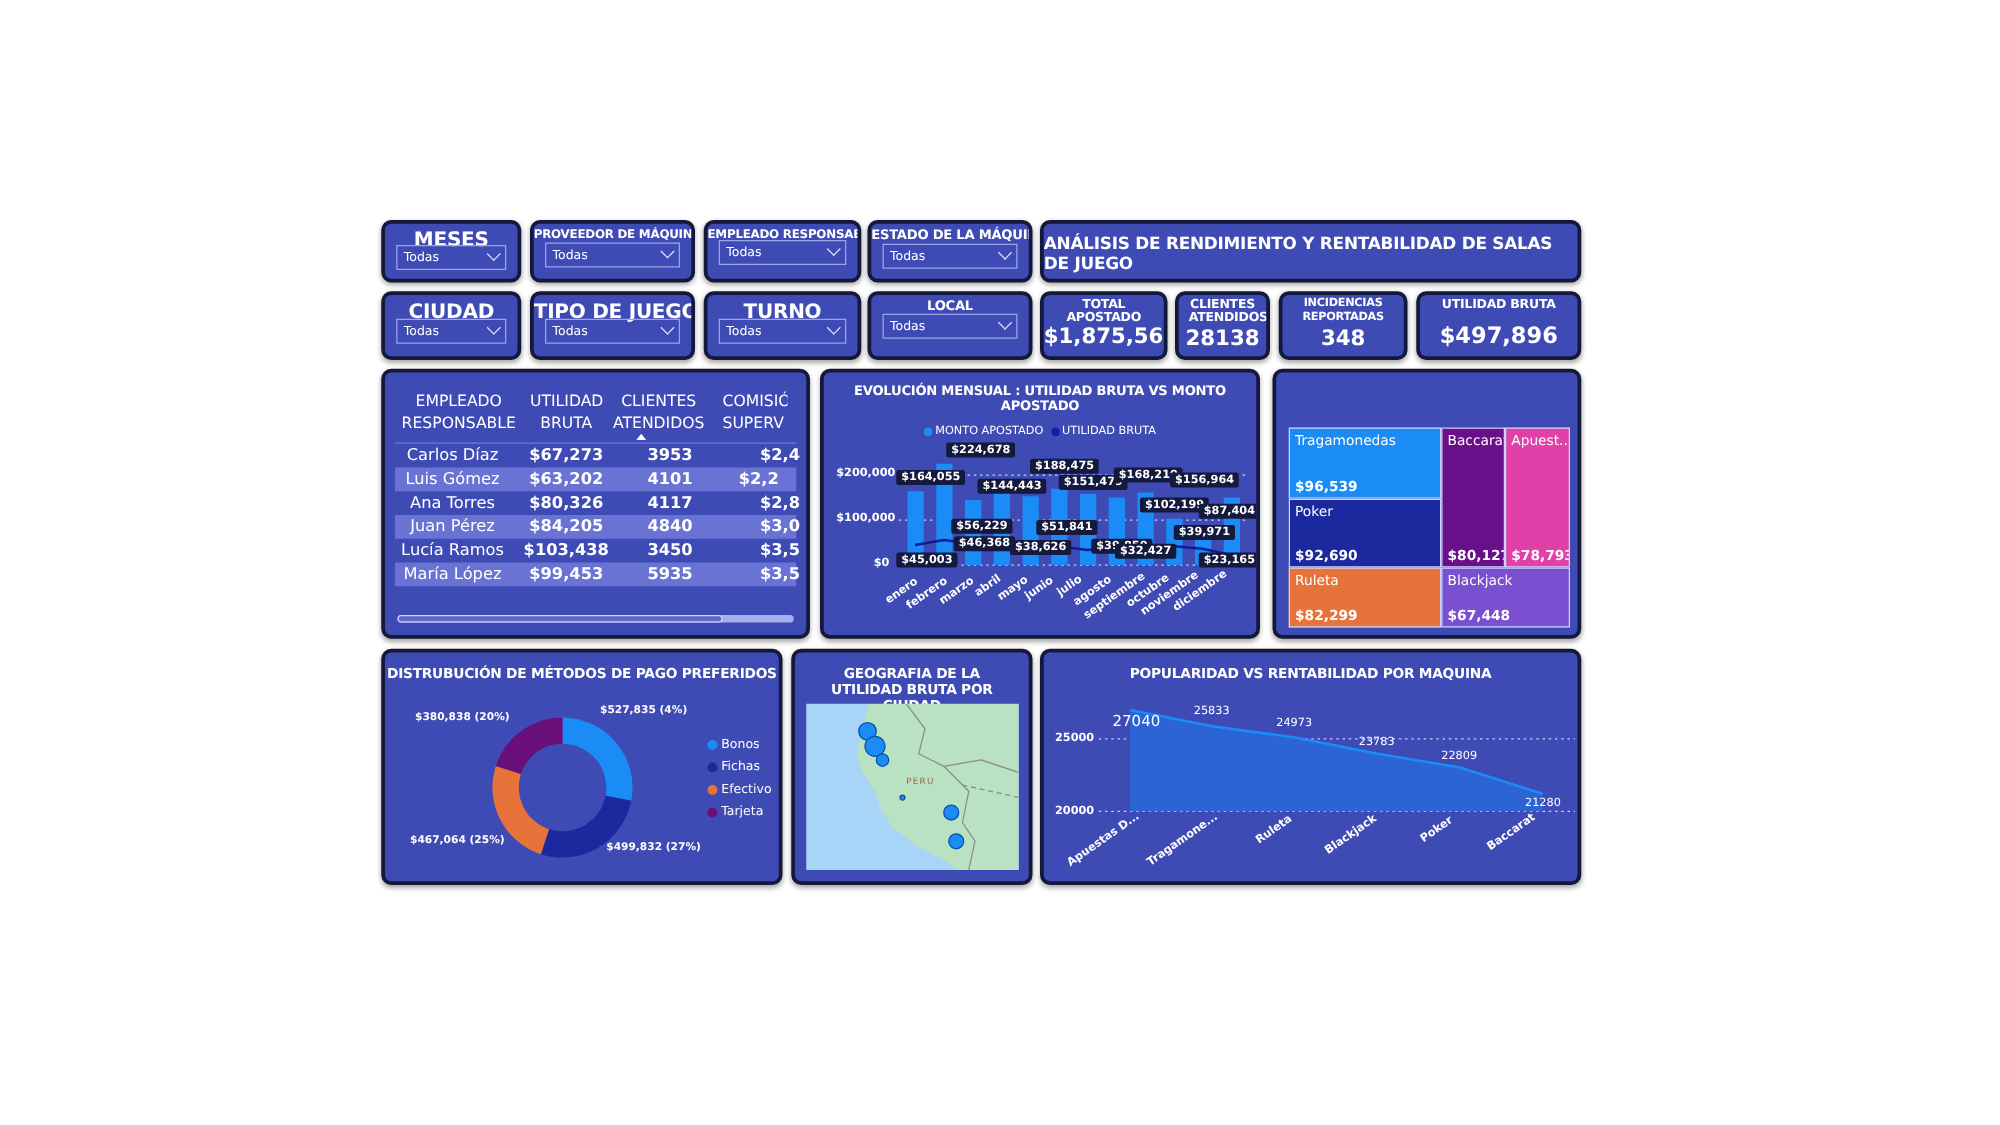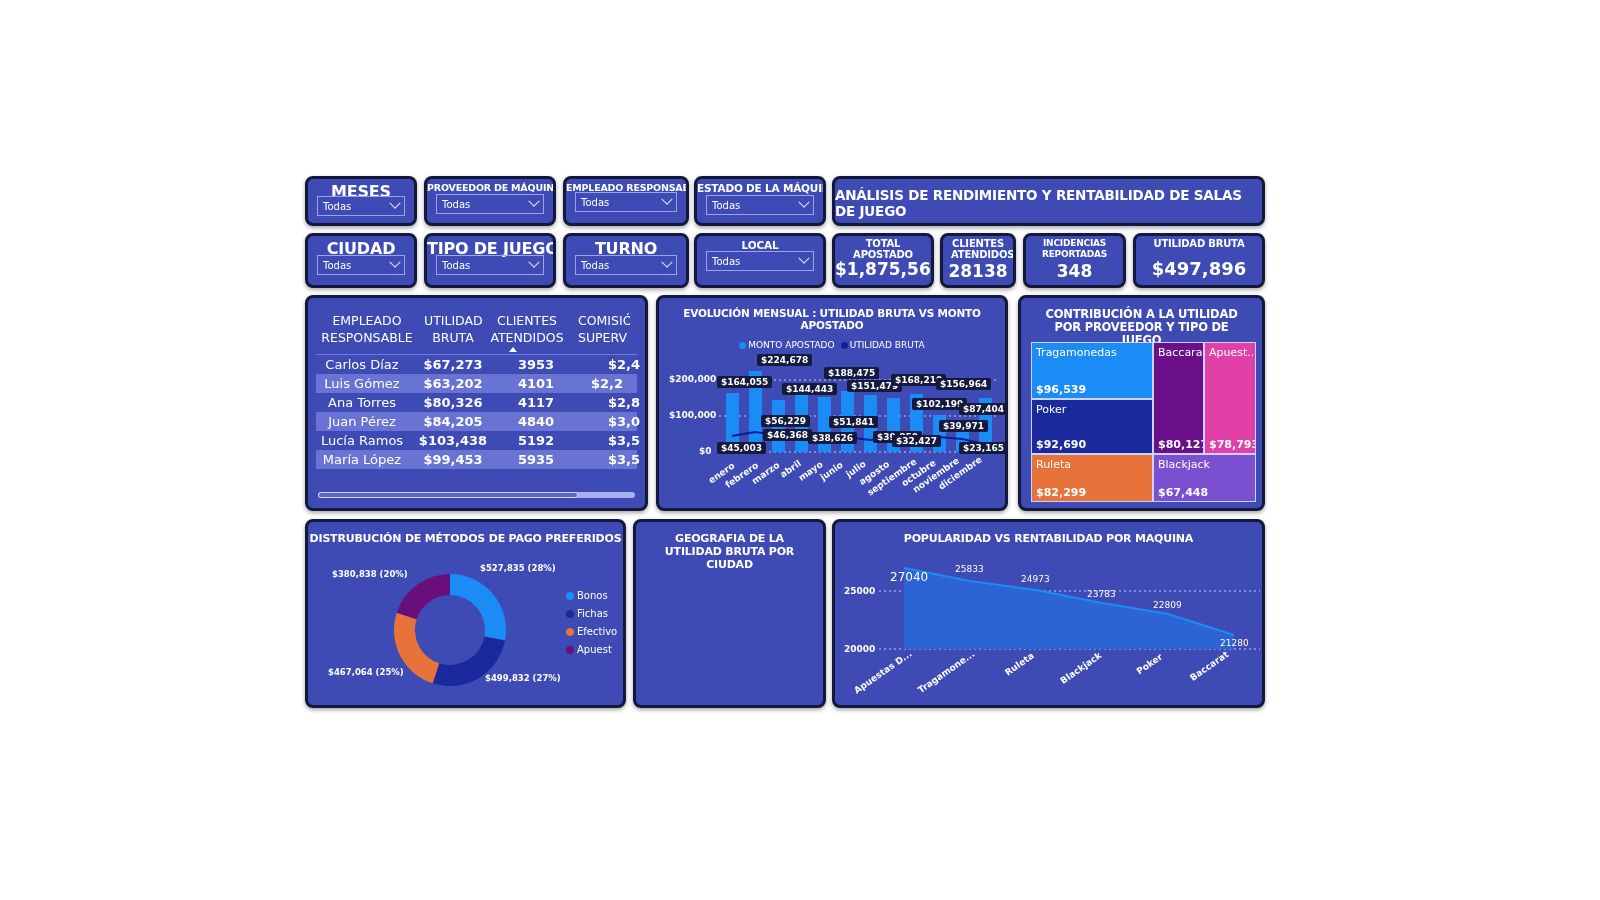--- a/index.html
+++ b/index.html
@@ -169,21 +169,21 @@
     </div>
     <div class="tbl-row alt">
       <div style="width:92px;">Juan Pérez</div>
       <div class="money" style="width:90px;">$84,205</div>
       <div class="money" style="width:76px;">4840</div>
       <div class="money" style="width:66px;text-align:right;">$3,0</div>
     </div>
     <div class="tbl-row">
       <div style="width:92px;">Lucía Ramos</div>
       <div class="money" style="width:90px;">$103,438</div>
-      <div class="money" style="width:76px;">5192</div>
+      <div class="money" style="width:76px;">3450</div>
       <div class="money" style="width:66px;text-align:right;">$3,5</div>
     </div>
     <div class="tbl-row alt">
       <div style="width:92px;">María López</div>
       <div class="money" style="width:90px;">$99,453</div>
       <div class="money" style="width:76px;">5935</div>
       <div class="money" style="width:66px;text-align:right;">$3,5</div>
     </div>
   </div>
   <div class="scroll-track">
@@ -260,21 +260,20 @@
     <span style="position:absolute;left:186px;top:6px;font-size:9px;font-weight:bold;transform:rotate(-35deg);">julio</span>
     <span style="position:absolute;left:198px;top:10px;font-size:9px;font-weight:bold;transform:rotate(-35deg);">agosto</span>
     <span style="position:absolute;left:204px;top:14px;font-size:9px;font-weight:bold;transform:rotate(-35deg);">septiembre</span>
     <span style="position:absolute;left:240px;top:10px;font-size:9px;font-weight:bold;transform:rotate(-35deg);">octubre</span>
     <span style="position:absolute;left:250px;top:12px;font-size:9px;font-weight:bold;transform:rotate(-35deg);">noviembre</span>
     <span style="position:absolute;left:276px;top:10px;font-size:9px;font-weight:bold;transform:rotate(-35deg);">diciembre</span>
   </div>
 </div>
 
 <div class="card" style="left:1018px;top:295px;width:247px;height:216px;">
-  <div class="chart-title" style="font-size:11.5px;line-height:13px;margin-top:10px;padding:0 16px;">CONTRIBUCIÓN A LA UTILIDAD POR PROVEEDOR Y TIPO DE JUEGO</div>
   <div style="position:absolute;left:10px;top:44px;width:225px;height:160px;">
     <div class="tm-cell" style="left:0;top:0;width:122px;height:57px;background:#1b8cf5;">
       <span>Tragamonedas</span>
       <span class="v">$96,539</span>
     </div>
     <div class="tm-cell" style="left:0;top:57px;width:122px;height:55px;background:#1a2a9e;">
       <span>Poker</span>
       <span class="v">$92,690</span>
     </div>
     <div class="tm-cell" style="left:0;top:112px;width:122px;height:48px;background:#e8733a;">
@@ -301,46 +300,61 @@
   <svg width="140" height="140" style="position:absolute;left:72px;top:38px;" viewBox="-70 -70 140 140">
 
     <path d="M 0 -56 A 56 56 0 0 1 55.0 10.5 L 34.4 6.5 A 35 35 0 0 0 0 -35 Z" fill="#1b8cf5"></path>
 
     <path d="M 55.0 10.5 A 56 56 0 0 1 -17.3 53.3 L -10.8 33.3 A 35 35 0 0 0 34.4 6.5 Z" fill="#1a2a9e"></path>
 
     <path d="M -17.3 53.3 A 56 56 0 0 1 -53.3 -17.3 L -33.3 -10.8 A 35 35 0 0 0 -10.8 33.3 Z" fill="#e8733a"></path>
 
     <path d="M -53.3 -17.3 A 56 56 0 0 1 0 -56 L 0 -35 A 35 35 0 0 0 -33.3 -10.8 Z" fill="#6a0f7a"></path>
   </svg>
-  <div style="position:absolute;left:172px;top:41px;font-size:8.5px;font-weight:bold;">$527,835 (28%)</div>
+  <div style="position:absolute;left:172px;top:41px;font-size:8.5px;font-weight:bold;">$527,835 (4%)</div>
   <div style="position:absolute;left:177px;top:151px;font-size:8.5px;font-weight:bold;">$499,832 (27%)</div>
   <div style="position:absolute;left:20px;top:145px;font-size:8.5px;font-weight:bold;">$467,064 (25%)</div>
   <div style="position:absolute;left:24px;top:47px;font-size:8.5px;font-weight:bold;">$380,838 (20%)</div>
   <div style="position:absolute;left:258px;top:68px;">
     <div class="legend-item">
         <span class="legend-dot" style="background:#1b8cf5;"></span>
         <span>Bonos</span>
       </div>
     <div class="legend-item">
         <span class="legend-dot" style="background:#1a2a9e;"></span>
         <span>Fichas</span>
       </div>
     <div class="legend-item">
         <span class="legend-dot" style="background:#e8733a;"></span>
         <span>Efectivo</span>
       </div>
     <div class="legend-item">
         <span class="legend-dot" style="background:#6a0f7a;"></span>
-        <span>Apuest</span>
+        <span>Tarjeta</span>
       </div>
   </div>
 </div>
 
 <div class="card" style="left:633px;top:519px;width:193px;height:189px;">
   <div class="chart-title" style="margin-top:10px;line-height:13px;padding:0 10px;">GEOGRAFIA DE LA UTILIDAD BRUTA POR CIUDAD</div>
+  <div style="position:absolute;left:9px;top:41px;width:170px;height:133px;background:#a8d4f7;overflow:hidden;">
+    <svg width="170" height="133">
+      <path d="M 50 0 L 170 0 L 170 133 L 120 133 L 110 125 L 90 115 L 70 100 L 60 85 L 55 70 L 45 55 L 40 40 L 45 20 Z" fill="#b9e2c3"></path>
+      <path d="M 80 0 L 95 20 L 90 40 L 110 50 L 140 45 L 170 55" fill="none" stroke="#8a8a8a" stroke-width="1"></path>
+      <path d="M 110 50 L 130 70 L 125 95 L 135 110 L 130 133" fill="none" stroke="#8a8a8a" stroke-width="1"></path>
+      <path d="M 125 65 L 170 75" fill="none" stroke="#8a8a8a" stroke-width="1" stroke-dasharray="4,3"></path>
+      <circle cx="49" cy="22" r="7" fill="#1b8cf5" stroke="#0b4fa8"></circle>
+      <circle cx="55" cy="34" r="8" fill="#1b8cf5" stroke="#0b4fa8"></circle>
+      <circle cx="61" cy="45" r="5" fill="#1b8cf5" stroke="#0b4fa8"></circle>
+      <circle cx="77" cy="75" r="2" fill="#1b8cf5" stroke="#0b4fa8"></circle>
+      <circle cx="116" cy="87" r="6" fill="#1b8cf5" stroke="#0b4fa8"></circle>
+      <circle cx="120" cy="110" r="6" fill="#1b8cf5" stroke="#0b4fa8"></circle>
+    </svg>
+    <span style="position:absolute;left:80px;top:58px;font-size:7px;color:#9a6a4a;letter-spacing:1px;">PERU</span>
+  </div>
 </div>
 
 <div class="card" style="left:832px;top:519px;width:433px;height:189px;">
   <div class="chart-title" style="margin-top:10px;">POPULARIDAD VS RENTABILIDAD POR MAQUINA</div>
   <div style="position:absolute;left:9px;top:64px;font-size:9px;font-weight:bold;">25000</div>
   <div style="position:absolute;left:9px;top:122px;font-size:9px;font-weight:bold;">20000</div>
   <svg width="433" height="189" style="position:absolute;left:0;top:0;">
     <line x1="44" y1="69" x2="425" y2="69" stroke="#c6ccff" stroke-dasharray="2,3"></line>
     <line x1="44" y1="127" x2="425" y2="127" stroke="#c6ccff" stroke-dasharray="2,3"></line>
     <polygon points="69,46 135,59 201,68 267,81 333,92 399,113 399,127 69,127" fill="#2c64d4"></polygon>

